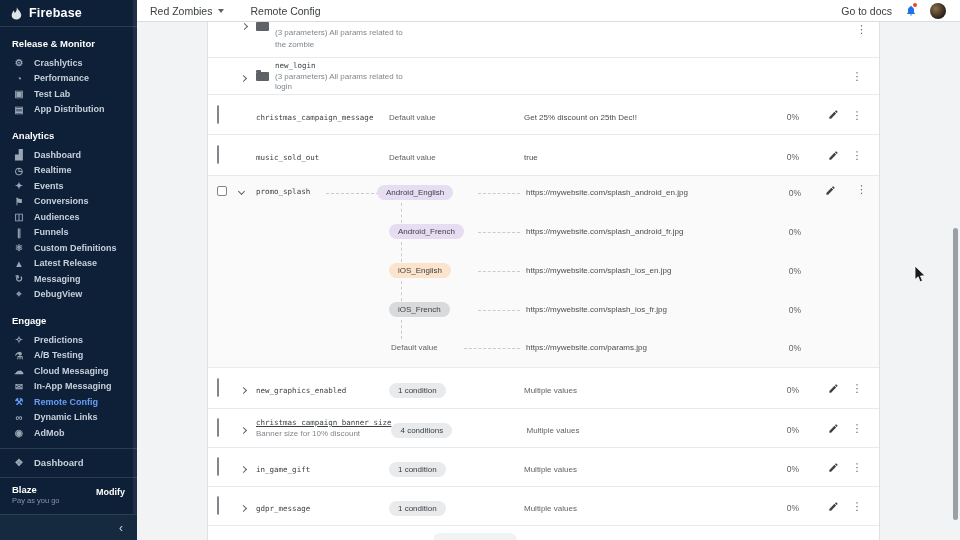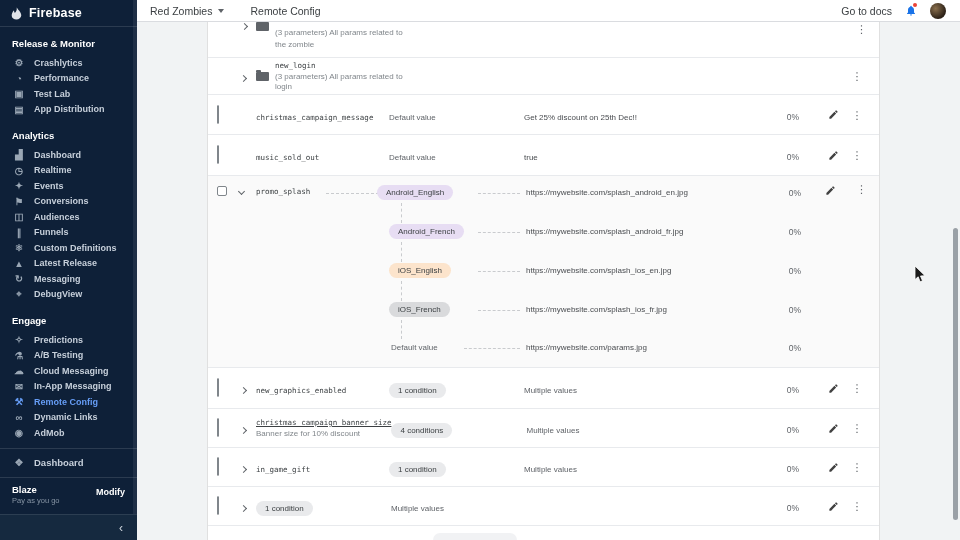--- a/index.html
+++ b/index.html
@@ -419,20 +419,21 @@
             </span>
           </div>
         <div class="col-dots">
             <span class="dots">⋮</span>
           </div>
       </div>
 
       <div class="row" style="top:465px; height:39px;">
         <div class="col-check"><span class="cbx"></span></div>
         <div class="col-chev"><span class="chev r"></span></div>
+        <div class="col-name"><span class="pname">gdpr_message</span></div>
         <div class="col-cond"><span class="chip chip-neutral">1 condition</span></div>
         <div class="col-value"><span class="cond-txt">Multiple values</span></div>
         <div class="col-pct"><span class="pct">0%</span></div>
         <div class="col-gap"></div>
         <div class="col-edit">
             <span class="pencil">
               <svg width="11" height="11" viewBox="0 0 24 24">
                 <path d="M3 17.25V21h3.75L17.8 9.94l-3.75-3.75L3 17.25zM20.7 7.04a1 1 0 0 0 0-1.41l-2.34-2.34a1 1 0 0 0-1.41 0l-1.83 1.83 3.75 3.75 1.83-1.83z" fill="#424242"></path>
               </svg>
             </span>

